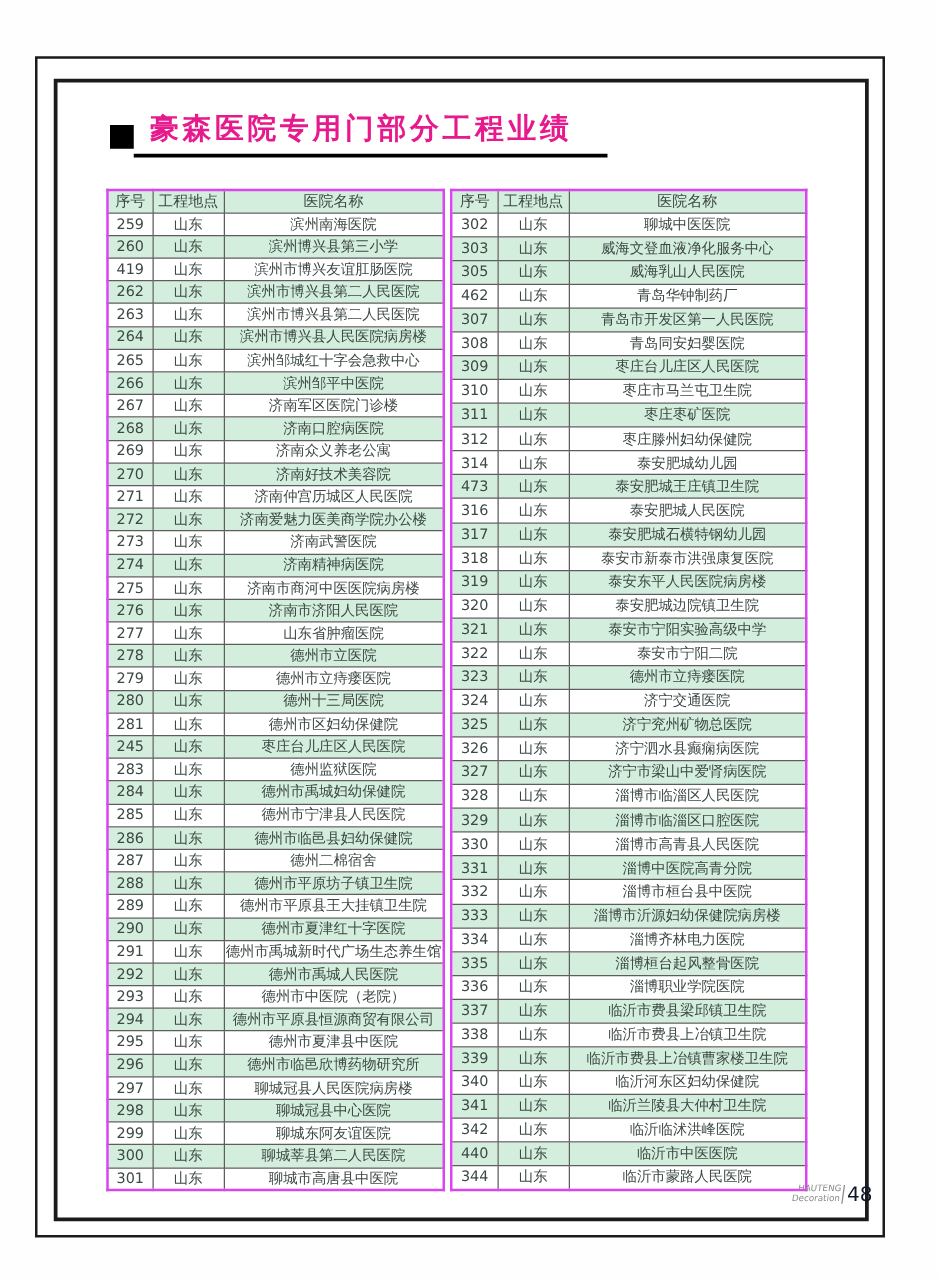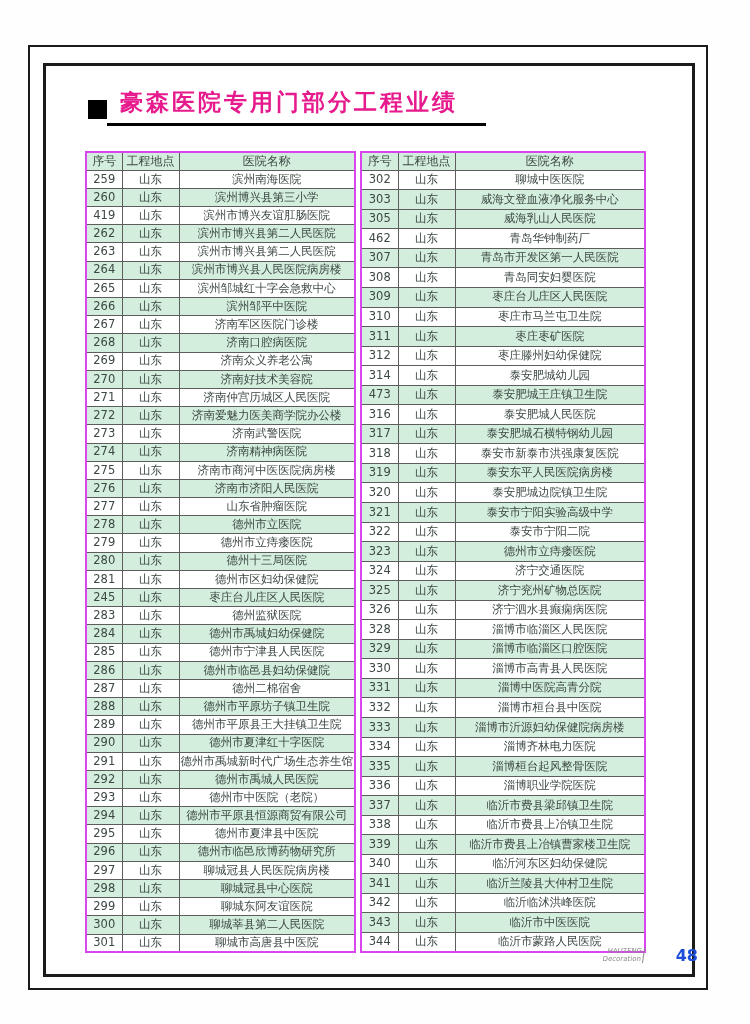--- a/index.html
+++ b/index.html
@@ -30,21 +30,21 @@
   .tbl-left  th:nth-child(2), .tbl-left  td:nth-child(2) { width:57px; }
   .tbl-left  th:nth-child(3), .tbl-left  td:nth-child(3) { width:170px; }
   .tbl-right th:nth-child(1), .tbl-right td:nth-child(1) { width:37px; }
   .tbl-right th:nth-child(2), .tbl-right td:nth-child(2) { width:57px; }
   .tbl-right th:nth-child(3), .tbl-right td:nth-child(3) { width:190px; }
 
   .footer { position:absolute; left:636px; top:948px; width:62px; display:flex;
     align-items:flex-end; justify-content:flex-end; gap:2px; }
   .footer-brand { font-size:7px; color:#8a8a8a; text-align:right; line-height:1.1;
     border-right:1px solid #8a8a8a; padding-right:2px; transform:skewX(-8deg); }
-  .footer-page { font-size:16px; font-weight:bold; color:#1d4ed8; line-height:0.9;margin-left:29px; }
+  .footer-page { font-size:16px; font-weight:normal; color:#0f172a; line-height:0.9; }
 </style>
 </head>
 <body>
 
 <div class="page">
   <div class="outer-frame">
     <div class="inner-frame"></div>
   </div>
 
   <div class="title-block">
@@ -396,20 +396,25 @@
           <tr class="green">
             <td>325</td>
             <td>山东</td>
             <td>济宁兖州矿物总医院</td>
           </tr>
           <tr class="white">
             <td>326</td>
             <td>山东</td>
             <td>济宁泗水县癫痫病医院</td>
           </tr>
+          <tr class="green">
+            <td>327</td>
+            <td>山东</td>
+            <td>济宁市梁山中爱肾病医院</td>
+          </tr>
           <tr class="white">
             <td>328</td>
             <td>山东</td>
             <td>淄博市临淄区人民医院</td>
           </tr>
           <tr class="green">
             <td>329</td>
             <td>山东</td>
             <td>淄博市临淄区口腔医院</td>
           </tr>
@@ -472,21 +477,21 @@
             <td>341</td>
             <td>山东</td>
             <td>临沂兰陵县大仲村卫生院</td>
           </tr>
           <tr class="white">
             <td>342</td>
             <td>山东</td>
             <td>临沂临沭洪峰医院</td>
           </tr>
           <tr class="green">
-            <td>343</td>
+            <td>440</td>
             <td>山东</td>
             <td>临沂市中医医院</td>
           </tr>
           <tr class="white">
             <td>344</td>
             <td>山东</td>
             <td>临沂市蒙路人民医院</td>
           </tr>
         </tbody>
       </table>

